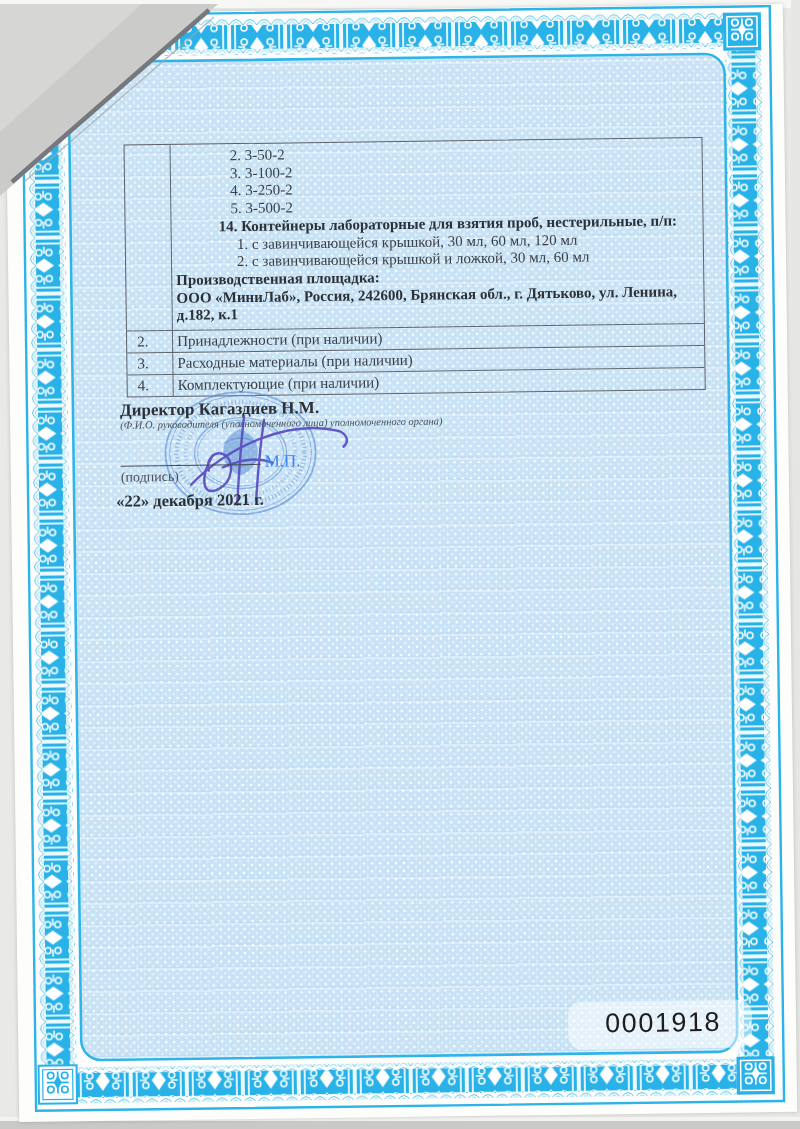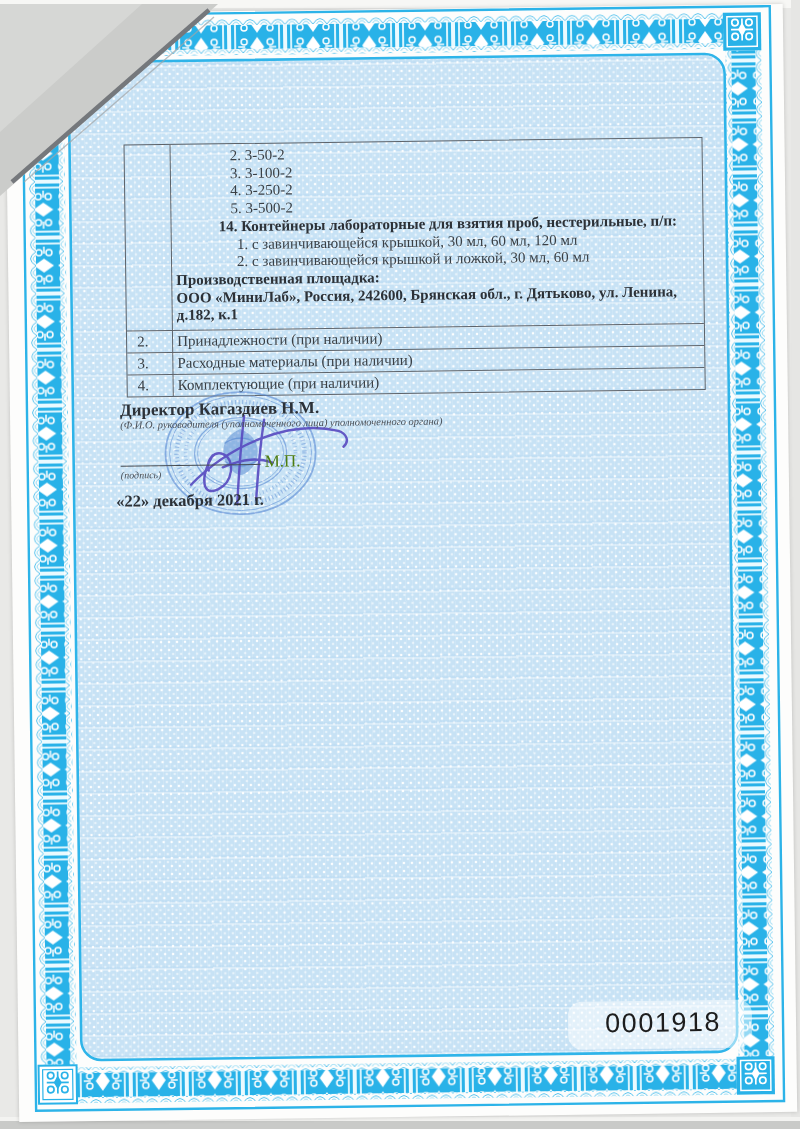--- a/index.html
+++ b/index.html
@@ -38,22 +38,22 @@
   .ind-h14{padding-left:45px;}
   .ind-sub{padding-left:63px;}
   .ind-site{padding-left:2px;}
   .bold{font-weight:bold;color:#2c3137;}
   .site-value{white-space:normal;max-width:525px;}
   
   .abs{position:absolute;}
   .director{left:110px;top:388px;font-size:17px;font-weight:bold;color:#2c3137;}
   .caption{left:110px;top:407px;font-size:10.5px;font-style:italic;color:#4a5058;}
   .sigline{left:110px;top:440px;width:140px;height:13px;border-bottom:1.4px solid #454b52;}
-  .mp{left:254px;top:441px;font-size:17px;color:#4d7c0f;}
-  .podpis{left:110px;top:457px;font-size:10px;font-style:italic;color:#4a5058;}
+  .mp{left:254px;top:441px;font-size:17px;color:#3b82f6;}
+  .podpis{left:110px;top:457px;font-size:14px;color:#4a5058;}
   .dateline{left:105px;top:479px;font-size:16.5px;font-weight:bold;color:#2c3137;}
   
   .serial-patch{left:550px;top:995px;width:184px;height:48px;border-radius:14px;
         background:rgba(255,255,255,.5);}
   .serial{left:560px;top:1002px;width:170px;text-align:center;
         font-family:"Liberation Sans", sans-serif;font-size:27px;letter-spacing:1.5px;color:#1d1d1d;}
   .stamp-svg{left:140px;top:366px;}
   .sign-svg{left:150px;top:392px;}
   .fold-svg{position:absolute;left:0;top:0;z-index:40;}
 </style>

